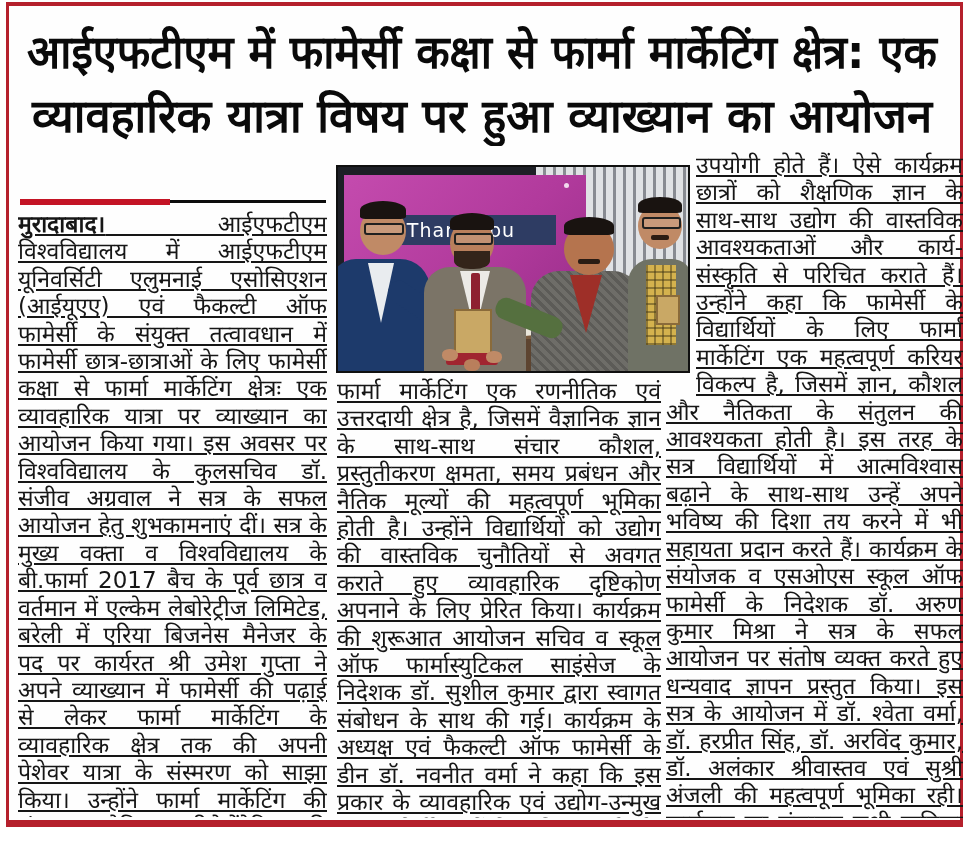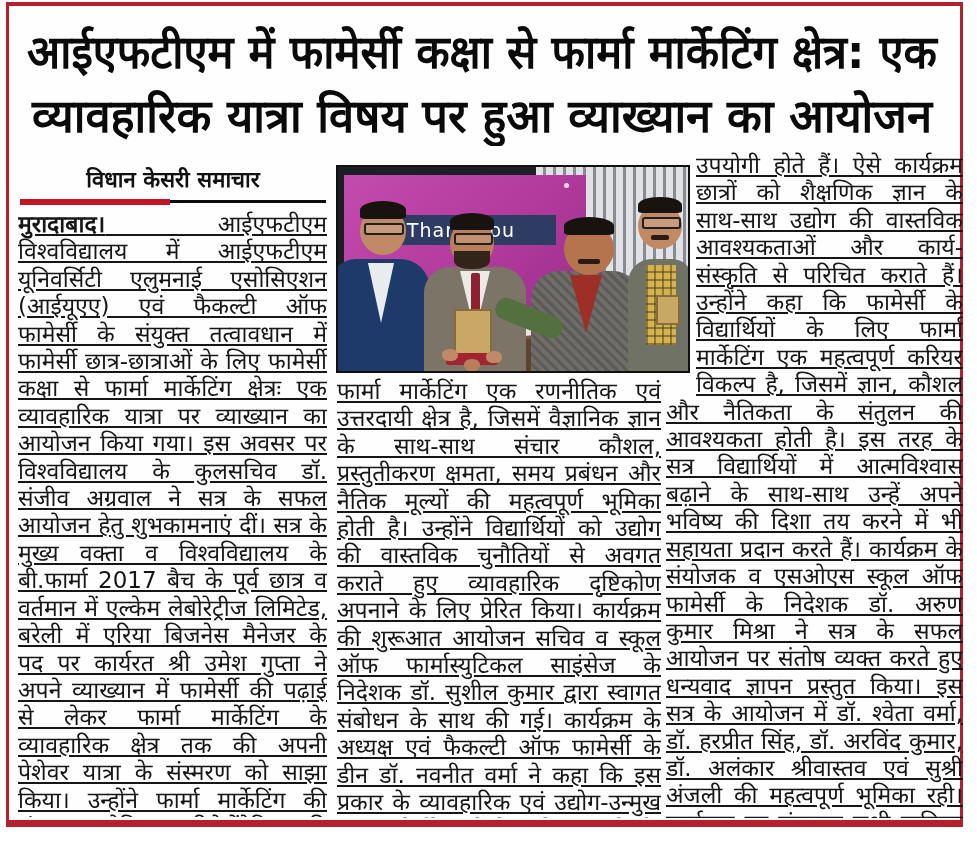--- a/index.html
+++ b/index.html
@@ -83,21 +83,20 @@
 <body>
 
 <div class="page">
   <div class="frame"></div>
 
   <svg class="headline" viewBox="0 0 933 130" width="933" height="130">
     <text x="466" y="52" font-size="46" text-anchor="middle" textLength="910" lengthAdjust="spacingAndGlyphs">आईएफटीएम में फामेर्सी कक्षा से फार्मा मार्केटिंग क्षेत्र: एक</text>
     <text x="466" y="116" font-size="46" text-anchor="middle" textLength="900" lengthAdjust="spacingAndGlyphs">व्यावहारिक यात्रा विषय पर हुआ व्याख्यान का आयोजन</text>
   </svg>
 
-  <div class="byline">विधान केसरी समाचार</div>
   <div class="divider">
     <span class="seg-red"></span>
     <span class="seg-black"></span>
   </div>
 
   <div class="bodytext col1">
     <p>
       <span class="dateline">मुरादाबाद।</span><span> आईएफटीएम विश्वविद्यालय में आईएफटीएम यूनिवर्सिटी एलुमनाई एसोसिएशन (आईयूएए) एवं फैकल्टी ऑफ फामेर्सी के संयुक्त तत्वावधान में फामेर्सी छात्र-छात्राओं के लिए फामेर्सी कक्षा से फार्मा मार्केटिंग क्षेत्रः एक व्यावहारिक यात्रा पर व्याख्यान का आयोजन किया गया। इस अवसर पर विश्वविद्यालय के कुलसचिव डॉ. संजीव अग्रवाल ने सत्र के सफल आयोजन हेतु शुभकामनाएं दीं। सत्र के मुख्य वक्ता व विश्वविद्यालय के बी.फार्मा 2017 बैच के पूर्व छात्र व वर्तमान में एल्केम लेबोरेट्रीज लिमिटेड, बरेली में एरिया बिजनेस मैनेजर के पद पर कार्यरत श्री उमेश गुप्ता ने अपने व्याख्यान में फामेर्सी की पढ़ाई से लेकर फार्मा मार्केटिंग के व्यावहारिक क्षेत्र तक की अपनी पेशेवर यात्रा के संस्मरण को साझा किया। उन्होंने फार्मा मार्केटिंग की संरचना, मेडिकल रिप्रेजेंटेटिव की भूमिका, बिक्री रणनीतियों जैसे महत्वपूर्ण विषयों पर विस्तार से प्रकाश डाला। उन्होंने बताया कि</span>
     </p>
   </div>

